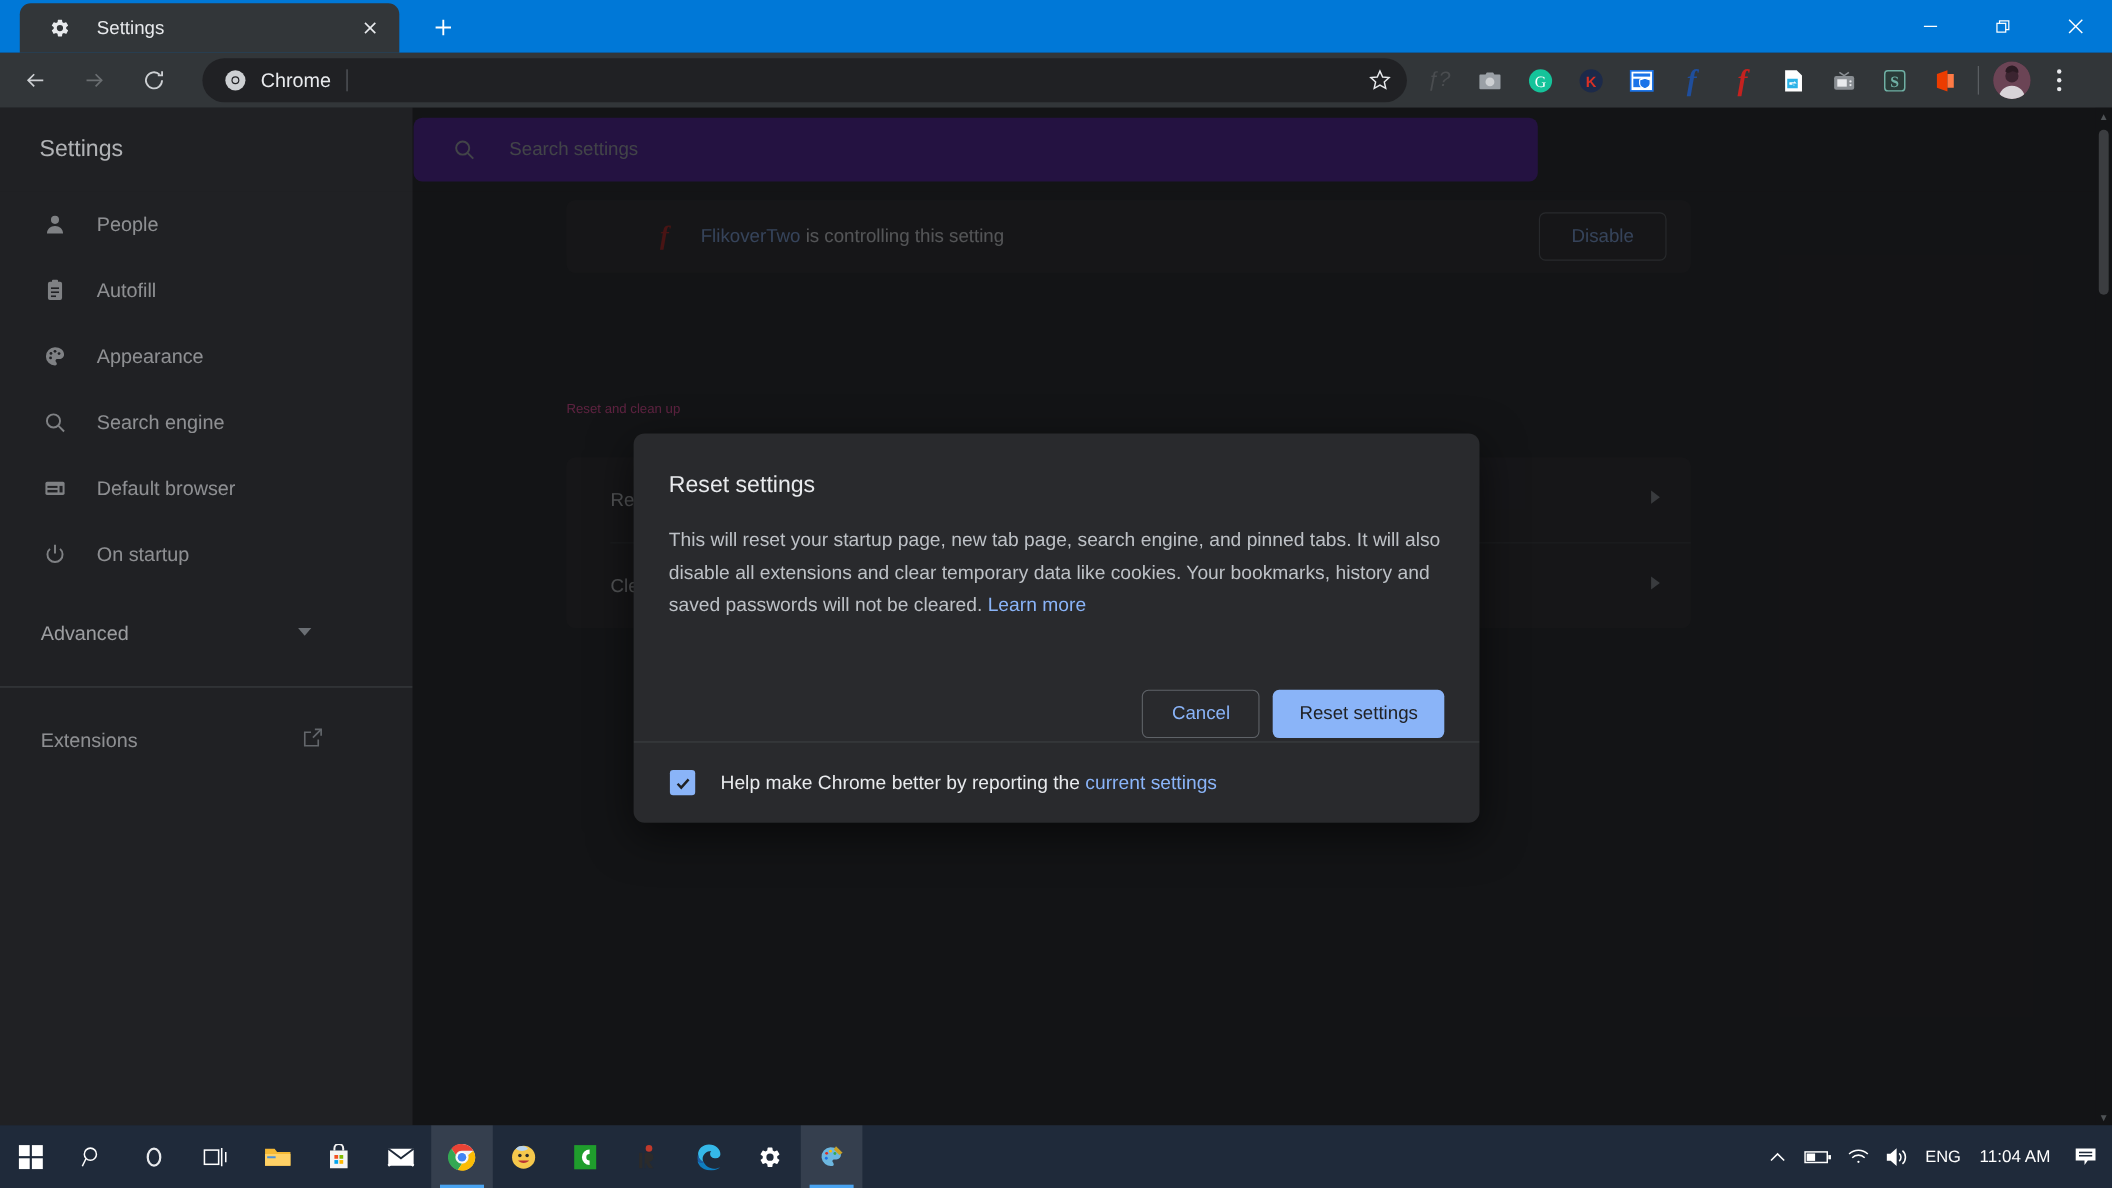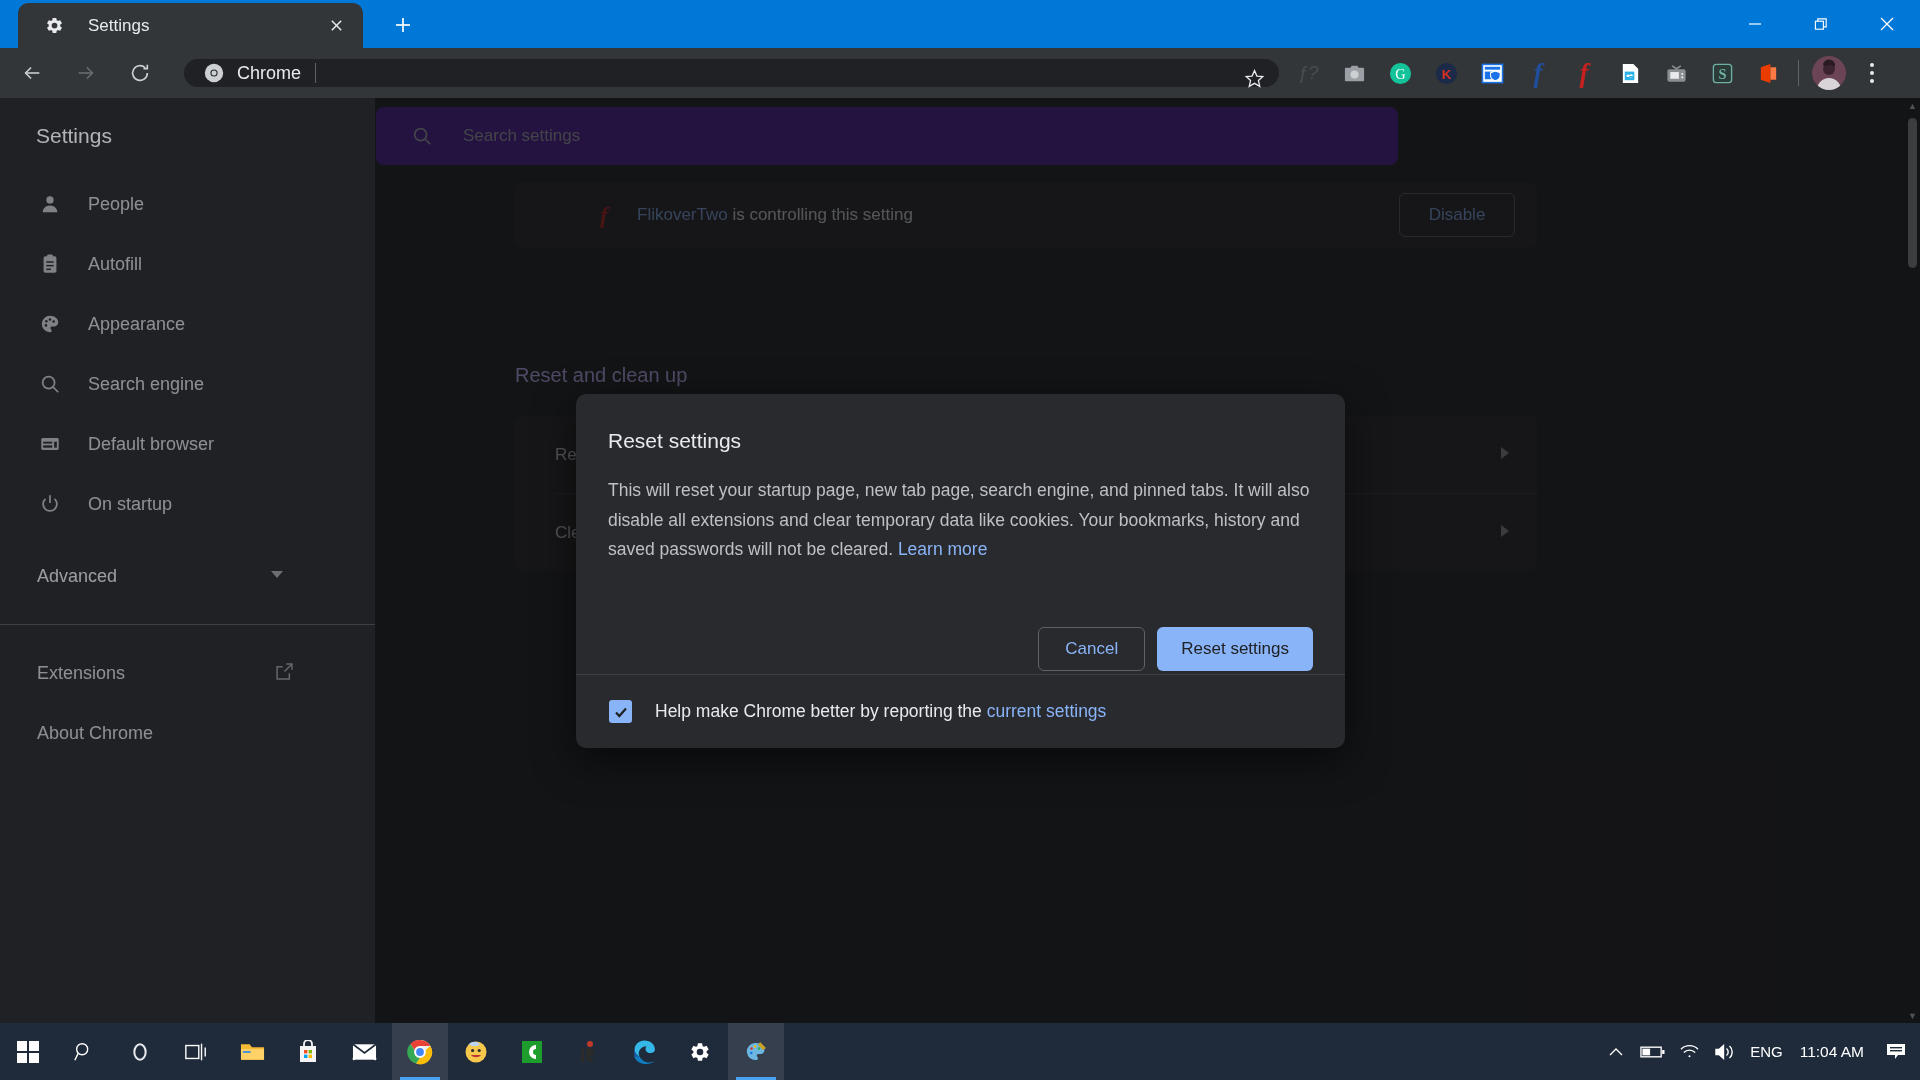--- a/index.html
+++ b/index.html
@@ -57,21 +57,21 @@
     display: flex; align-items: center;
   }
   .navbtn {
     width: 44px; height: 44px; margin-left: 10px;
     display: flex; align-items: center; justify-content: center;
     color: #cdd0d3;
   }
   .navbtn.disabled { color: #6a6e71; }
   #omnibox {
     margin-left: 22px;
-    width: 1095px; height: 28px;
+    width: 1095px; height: 40px;
     background: #202124;
     border-radius: 20px;
     display: flex; align-items: center;
     position: relative;
   }
   .omni-chrome-icon { margin-left: 20px; display:flex; }
   .omni-label {
     margin-left: 13px; color: #e8eaed; font-size: 18px;
   }
   .omni-sep {
@@ -171,21 +171,21 @@
   .ctrl-text { margin-left: 22px; color: #e8eaed; font-size: 17px; flex: 1; }
   .ctrl-text .blue { color: #8ab4f8; }
   .ctrl-disable {
     margin-right: 22px; width: 116px; height: 44px;
     border: 1px solid #5f6368; border-radius: 6px;
     color: #8ab4f8; font-size: 17px;
     display: flex; align-items: center; justify-content: center;
   }
   .section-head {
     position: absolute; left: 140px; top: 190px;
-    color: #c4b5fd; font-size: 20px; opacity: .58;
+    color: #ec4899; font-size: 12px; opacity: .58;
   }
   .list-card {
     position: absolute; left: 140px; top: 242px; width: 1022px;
     background: #292a2d; border-radius: 8px; opacity: .50;
   }
   .list-row {
     height: 77px; display: flex; align-items: center;
     padding: 0 26px 0 40px;
   }
   .list-row .lr-label { color: #e8eaed; font-size: 17px; flex: 1; }
@@ -548,23 +548,20 @@
 
     <div class="side-link">
       <span class="side-label">Extensions</span>
       <span>
         <svg width="21" height="21" viewBox="0 0 24 24" fill="none" stroke="#9aa0a6" stroke-width="1.7">
             <polyline points="14,3.5 20.5,3.5 20.5,10"></polyline>
             <line x1="20.5" y1="3.5" x2="12" y2="12"></line>
             <path d="M17.5 14v6.5h-14v-14H10"></path>
           </svg>
       </span>
-    </div>
-    <div class="side-link">
-      <span class="side-label">About Chrome</span>
     </div>
   </div>
 
   <div id="content">
     <div class="card ctrl-row">
       <span class="ctrl-ico">
         <span style="color:#c5221f;font-family:'Liberation Serif',serif;font-size:24px;font-style:italic;font-weight:bold;line-height:1;">f</span>
       </span>
       <span class="ctrl-text"><span class="blue">FlikoverTwo</span><span> is controlling this setting</span></span>
       <span class="ctrl-disable">Disable</span>

